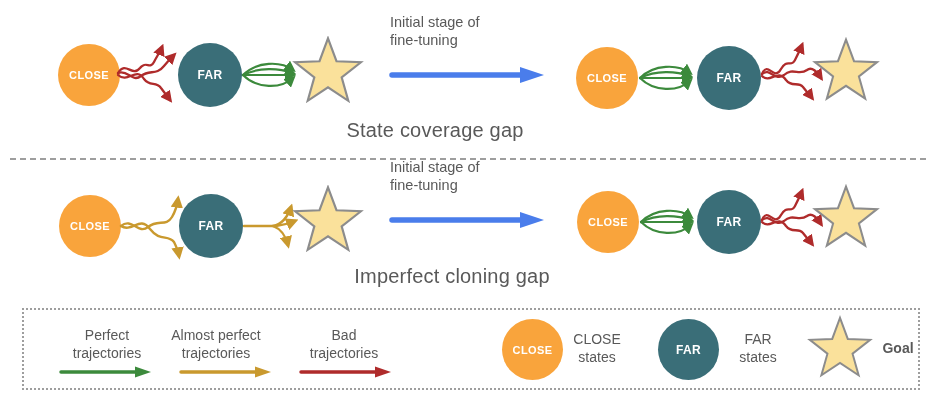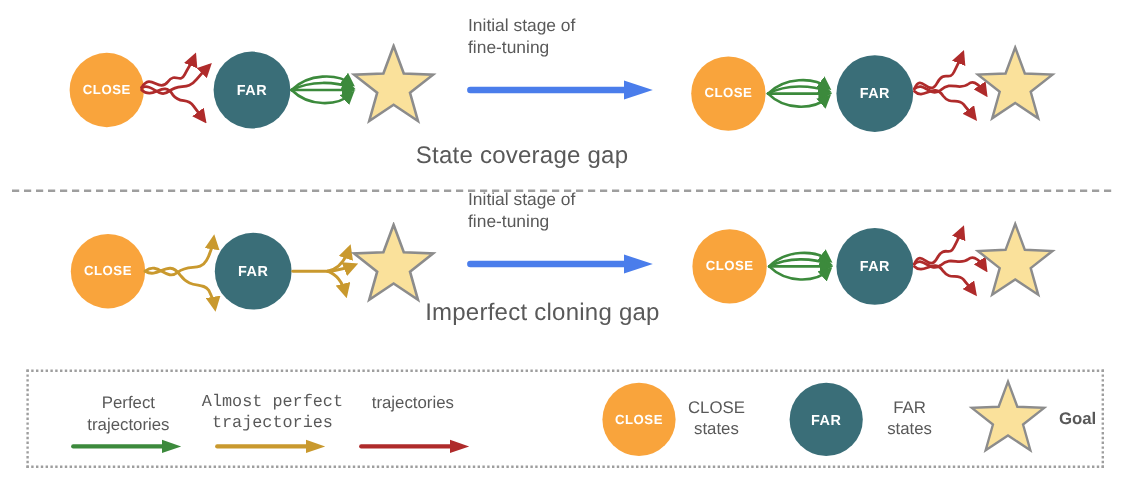--- a/index.html
+++ b/index.html
@@ -175,43 +175,44 @@
   <svg class="traj c-red" style="left:759px;top:182px;" width="72" height="70" viewBox="0 0 72 70">
     <path class="shaft" stroke-width="2.3" marker-end="url(#mk-red)" d="M3,38 C9,24 15,46 22,33 C28,22 32,32 36,24 C39,18 41,14 43,9"></path>
     <path class="shaft" stroke-width="2.3" marker-end="url(#mk-red)" d="M3,38 C11,31 16,46 25,39 C34,31 40,40 48,34 C53,30 58,36 62,42"></path>
     <path class="shaft" stroke-width="2.3" marker-end="url(#mk-red)" d="M3,40 C11,48 19,32 27,44 C33,52 39,45 44,51 C47,55 50,58 53,62"></path>
   </svg>
 
   <svg class="star" style="position:absolute;left:812px;top:184px;" width="68" height="65" viewBox="0 0 100 92">
     <polygon points="50,2 61.8,33.8 95.7,35.2 69,56.2 78.2,88.8 50,70 21.8,88.8 31,56.2 4.3,35.2 38.2,33.8"></polygon>
   </svg>
 
-  <div class="cap" style="left:302px;top:250px;width:300px;">Imperfect cloning gap</div>
+  <div class="cap" style="left:302px;top:265px;width:300px;">Imperfect cloning gap</div>
 
   <div class="legend-box" style="left:22px;top:308px;width:894px;height:78px;">
 
     <div class="leg-text" style="left:23px;top:16px;width:120px;">
       <span class="blockline">Perfect</span>
       <span class="blockline">trajectories</span>
     </div>
     <svg class="traj c-green" style="left:36px;top:55px;" width="92" height="14" viewBox="0 0 92 14">
       <path class="shaft" stroke-width="3.5" d="M1,7 L75,7"></path>
         <polygon class="head" points="75,1.5 91,7 75,12.5"></polygon>
     </svg>
 
-    <div class="leg-text" style="left:133px;top:16px;width:140px;font-family:Liberation Mono, monospace;">
+    <div class="leg-text" style="left:122px;top:16px;width:140px;">
       <span class="blockline">Almost perfect</span>
       <span class="blockline">trajectories</span>
     </div>
     <svg class="traj c-gold" style="left:156px;top:55px;" width="92" height="14" viewBox="0 0 92 14">
       <path class="shaft" stroke-width="3.5" d="M1,7 L75,7"></path>
         <polygon class="head" points="75,1.5 91,7 75,12.5"></polygon>
     </svg>
 
     <div class="leg-text" style="left:260px;top:16px;width:120px;">
+      <span class="blockline">Bad</span>
       <span class="blockline">trajectories</span>
     </div>
     <svg class="traj c-red" style="left:276px;top:55px;" width="92" height="14" viewBox="0 0 92 14">
       <path class="shaft" stroke-width="3.5" d="M1,7 L75,7"></path>
         <polygon class="head" points="75,1.5 91,7 75,12.5"></polygon>
     </svg>
 
     <div class="node close" style="left:478px;top:9px;width:61px;height:61px;">
         <span>CLOSE</span>
       </div>

